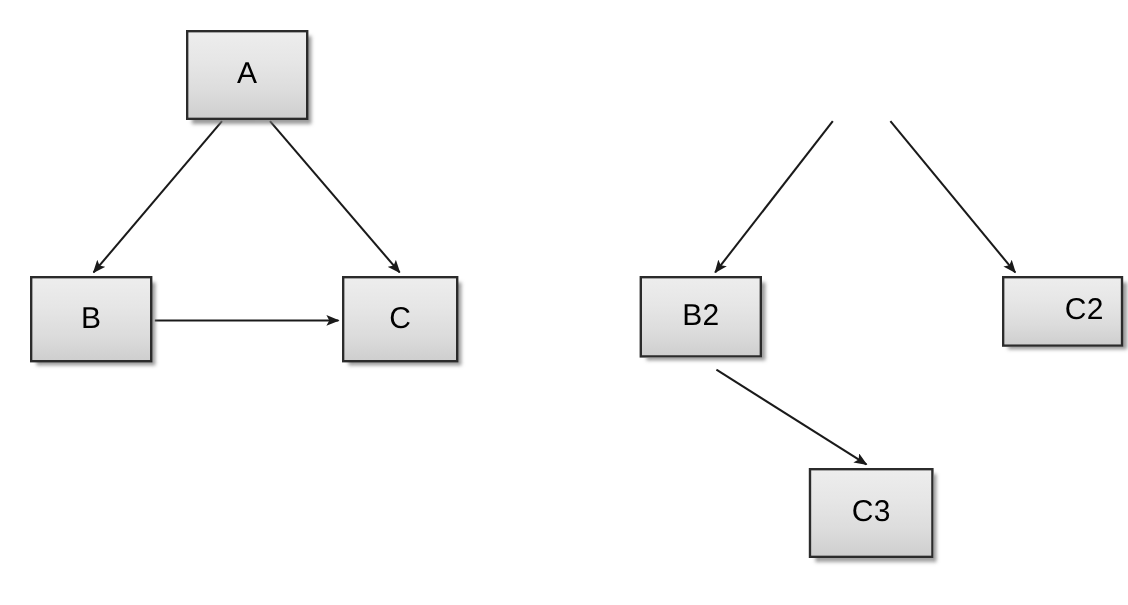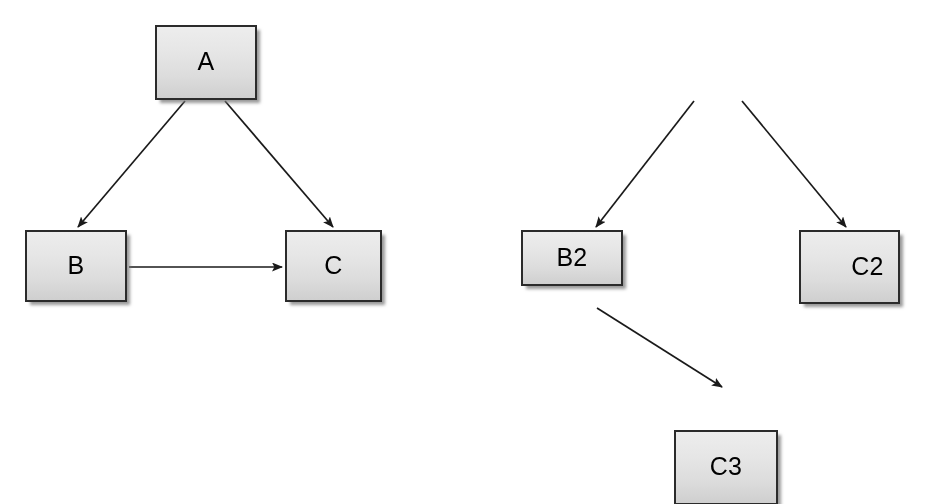--- a/index.html
+++ b/index.html
@@ -69,23 +69,23 @@
 
   <div class="node" style="left: 155px; top: 25px; width: 102px; height: 75px;">
     <span class="node-label">A</span>
   </div>
   <div class="node" style="left: 25px; top: 230px; width: 102px; height: 72px;">
     <span class="node-label">B</span>
   </div>
   <div class="node" style="left: 285px; top: 230px; width: 97px; height: 72px;">
     <span class="node-label">C</span>
   </div>
-  <div class="node" style="left: 521px; top: 230px; width: 102px; height: 56px;">
+  <div class="node" style="left: 533px; top: 230px; width: 102px; height: 68px;">
     <span class="node-label">B2</span>
   </div>
-  <div class="node" style="left: 799px; top: 230px; width: 101px; height: 74px; padding-left: 36px;">
+  <div class="node" style="left: 835px; top: 230px; width: 101px; height: 59px; padding-left: 36px;">
     <span class="node-label">C2</span>
   </div>
-  <div class="node" style="left: 674px; top: 390px; width: 104px; height: 75px; margin-top: 40px;">
+  <div class="node" style="left: 674px; top: 390px; width: 104px; height: 75px;">
     <span class="node-label">C3</span>
   </div>
 
 </div>
 
 </body></html>

